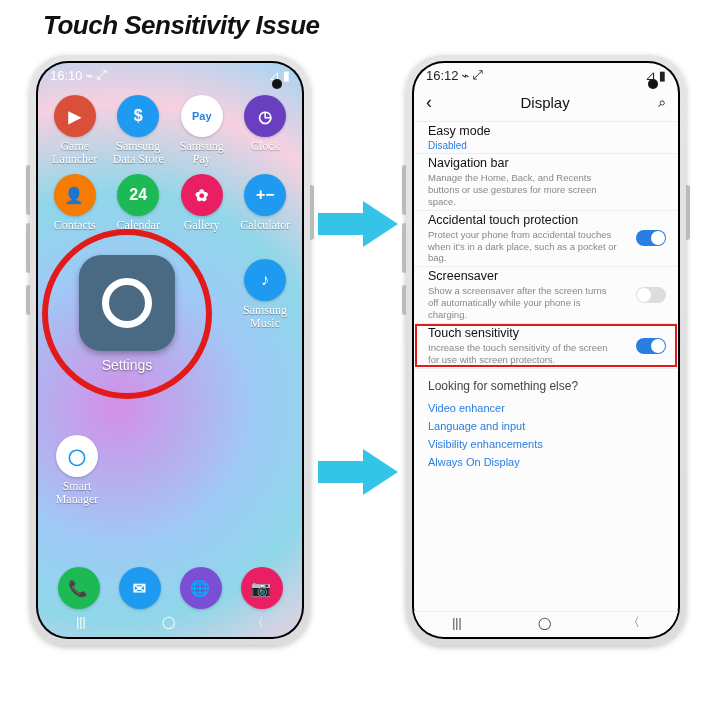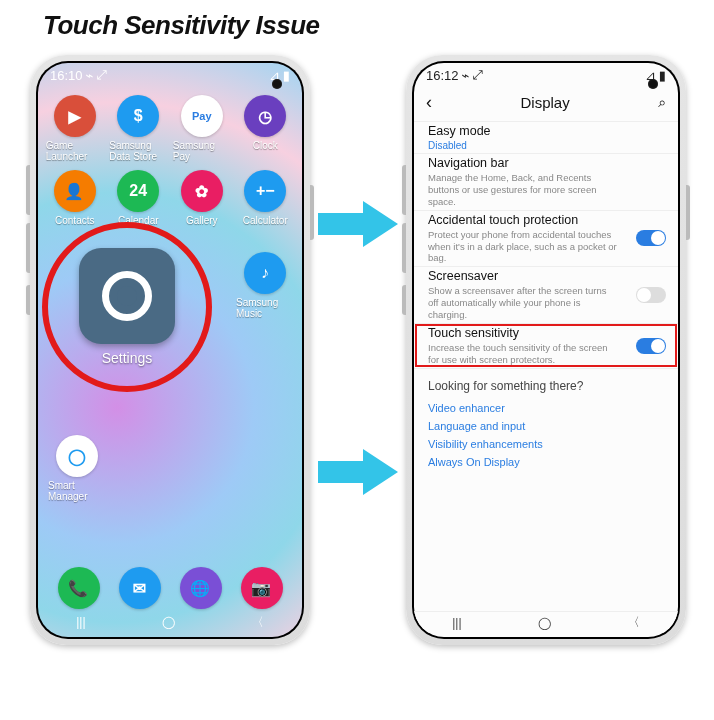--- a/index.html
+++ b/index.html
@@ -26,21 +26,21 @@
   .leftscreen{background: radial-gradient(circle at 30% 60%, #d38fe6 0%, #9ecaf6 35%, #8fd7e9 55%, #f7d0e0 78%, #a0d5f2 100%);}
 
   .statusbar{display:flex;justify-content:space-between;align-items:center;font-size:13px;color:#fff;padding:12px 12px;height:22px;}
   .status-left,.status-right{display:flex;gap:3px;align-items:center;}
   .statusbar.dark{color:#222;}
 
   
   .appgrid{padding:8px 6px 0;display:grid;grid-template-columns:repeat(4,1fr);gap:6px 2px;}
   .app{display:flex;flex-direction:column;align-items:center;gap:3px;}
   .appicon{width:42px;height:42px;border-radius:50%;display:flex;align-items:center;justify-content:center;font-size:16px;color:#fff;font-weight:700;box-shadow:0 1px 3px rgba(0,0,0,.2);}
-  .applabel{font-size:10px;color:#fff;line-height:1.1;text-shadow:0 1px 1px rgba(0,0,0,.4);max-width:58px;}
+  .applabel{font-size:12px;color:#fff;text-align:center;line-height:1.1;text-shadow:0 1px 1px rgba(0,0,0,.4);max-width:58px;font-family:Liberation Serif, serif;}
   .row3{position:relative;height:160px;}
   .bigsettings{position:absolute;left:4px;top:-4px;width:170px;height:170px;border-radius:50%;display:flex;flex-direction:column;align-items:center;justify-content:center;}
   .redcircle{position:absolute;left:4px;top:-4px;width:170px;height:170px;border:6px solid #e21a1a;border-radius:50%;}
   .gearwrap{width:96px;height:96px;border-radius:22px;background:#4a6a84;display:flex;align-items:center;justify-content:center;box-shadow:0 3px 6px rgba(0,0,0,.3);}
   .gear{width:50px;height:50px;border:7px solid #fff;border-radius:50%;position:relative;}
   .gear::before{content:"";position:absolute;inset:8px;background:#4a6a84;border-radius:50%;}
   .setlabel{color:#fff;font-size:14px;margin-top:6px;text-shadow:0 1px 2px rgba(0,0,0,.5);}
   .smarticon{position:absolute; left:10px; top:372px; display:flex;flex-direction:column;align-items:center;gap:3px;}
 
   .dock{position:absolute;bottom:28px;left:0;right:0;display:flex;justify-content:space-around;padding:0 10px;}
@@ -217,21 +217,21 @@
               <div class="sub">Show a screensaver after the screen turns off automatically while your phone is charging.</div>
               <div class="toggle off"></div>
             </div>
             <div class="item hl">
               <div class="lbl">Touch sensitivity</div>
               <div class="sub">Increase the touch sensitivity of the screen for use with screen protectors.</div>
               <div class="toggle on"></div>
             </div>
           </div>
       <div class="footer-links">
-        <div class="q">Looking for something there?</div>
+        <div class="q">Looking for something else?</div>
         <div id="flinks">
               <a>Video enhancer</a>
               <a>Language and input</a>
               <a>Visibility enhancements</a>
               <a>Always On Display</a>
             </div>
       </div>
       <div class="navbar2">
         <span>|||</span>
         <span>◯</span>

